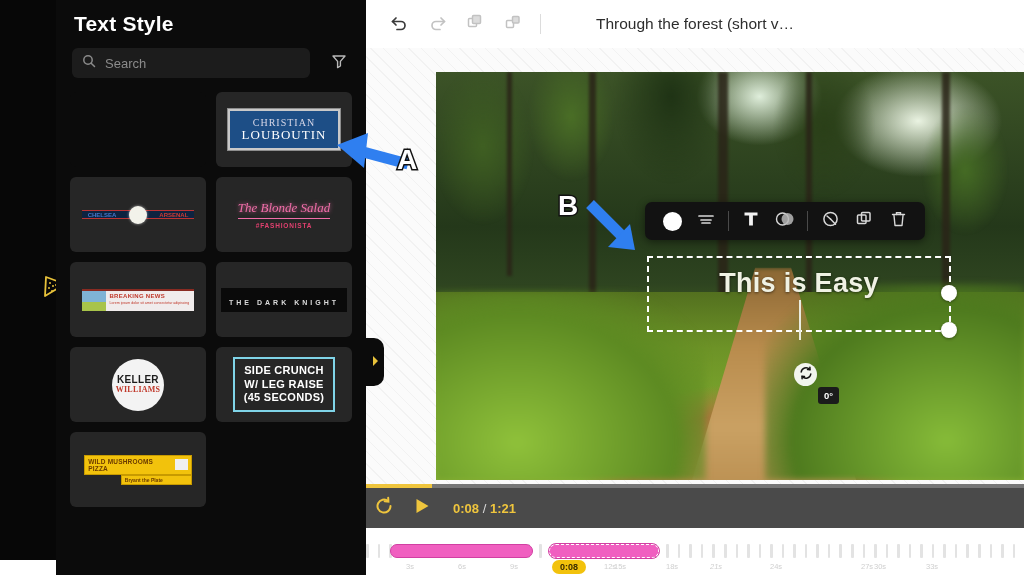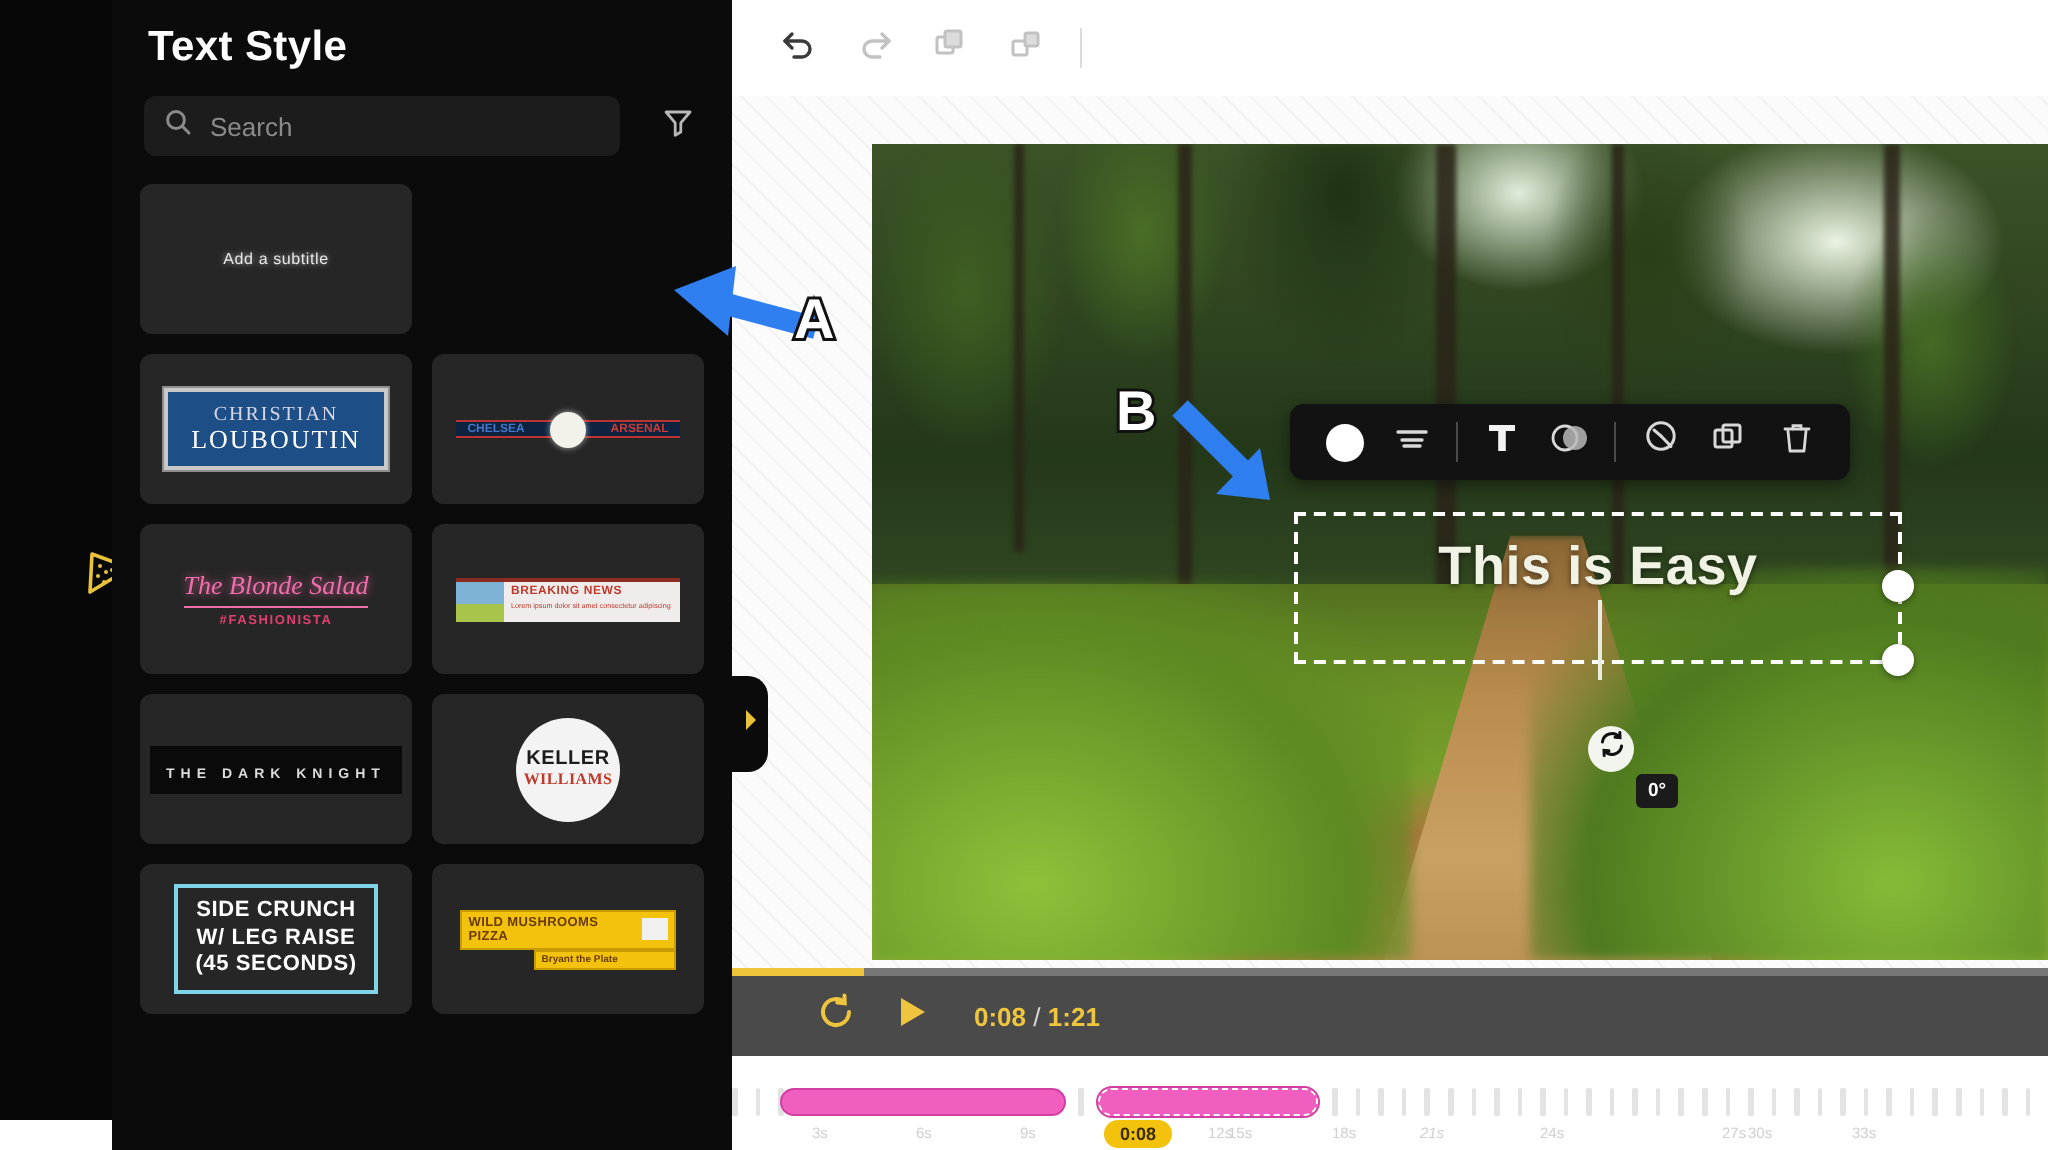--- a/index.html
+++ b/index.html
@@ -214,21 +214,21 @@
   .ftb-div { width:1px; height:20px; background:#4a4a4a; margin:0 5px;}
   .swatch { width:19px; height:19px; border-radius:50%; background:#ffffff;}
 
   
   .player {
     position:absolute; left:0; bottom:0; width:658px; height:44px;
     background:#4a4a4a;
   }
   .player .prog-track { position:absolute; left:0; top:0; width:100%; height:4px; background:#777; }
   .player .prog-fill { position:absolute; left:0; top:0; height:4px; background:#efc53d; }
-  .player .ctrls { position:absolute; left:0; top:4px; height:40px; display:flex; align-items:center; padding-left:5px; gap:12px;margin-left:34px;}
+  .player .ctrls { position:absolute; left:0; top:4px; height:40px; display:flex; align-items:center; padding-left:5px; gap:12px;}
   .player .time { color:#efc53d; font-size:13px; font-weight:bold; margin-left:6px;}
   .player .time .sep { color:#d8d8d8; font-weight:normal; }
   .player .time .tot { color:#efc53d; }
   .pl-btn { width:26px; height:26px; display:flex; align-items:center; justify-content:center; cursor:pointer;}
 
   
   .timeline {
     position:absolute; left:366px; top:528px; width:658px; height:47px;
     background:#ffffff; overflow:hidden;
   }
@@ -347,23 +347,20 @@
           <svg width="18" height="18" viewBox="0 0 18 18" fill="none" stroke="#b9b9b9" stroke-width="1.4" stroke-linejoin="round">
             <path d="M3 4 h12 l-4.6 5.4 v4.6 l-2.8 1.6 v-6.2 z"></path>
           </svg>
         </span>
       </div>
     </div>
 
     <div class="grid">
 
 
-      <div class="card">
-        <div class="t-subtitle">Add a subtitle</div>
-      </div>
 
 
       <div class="card" style="background:#0b0b0b">
         <span></span>
       </div>
 
       <div class="card">
         <div class="t-christian">
           <span class="l1">CHRISTIAN</span>
           <span class="l2">LOUBOUTIN</span>
@@ -470,20 +467,21 @@
       <div class="tb-btn">
         <span>
           <svg width="18" height="18" viewBox="0 0 18 18" fill="none" stroke="#c2c2c2" stroke-width="1.5">
             <rect x="2.5" y="7.5" width="7" height="7" rx="1"></rect>
               <rect x="8.5" y="3.5" width="6.5" height="6.5" rx="1" fill="#dcdcdc"></rect>
           </svg>
         </span>
       </div>
       <div class="tb-div"></div>
     </div>
+    <div class="doc-title">Through the forest (short v…</div>
 
     <div class="canvas-wrap">
 
       <div class="video">
         <div class="sky"></div>
         <div class="canopy"></div>
         <div class="trunk" style="left:26%; top:0; width:7px; height:64%;"></div>
         <div class="trunk" style="left:48%; top:0; width:10px; height:66%;"></div>
         <div class="trunk" style="left:63%; top:0; width:6px; height:58%;"></div>
         <div class="trunk" style="left:86%; top:0; width:8px; height:55%;"></div>

